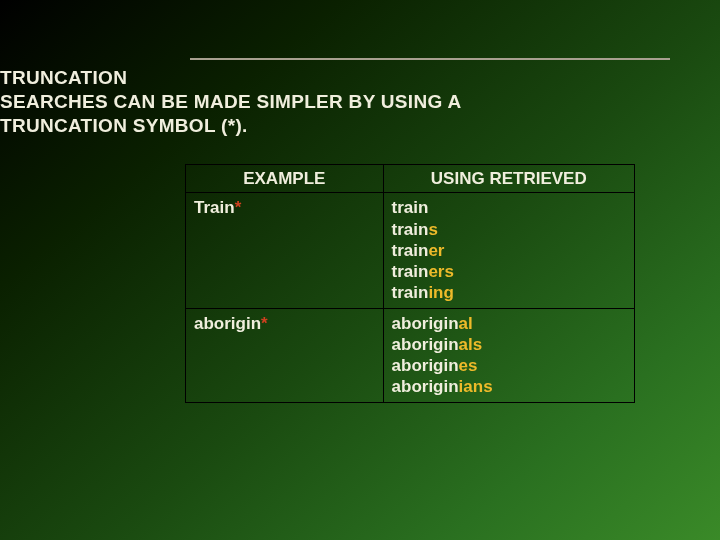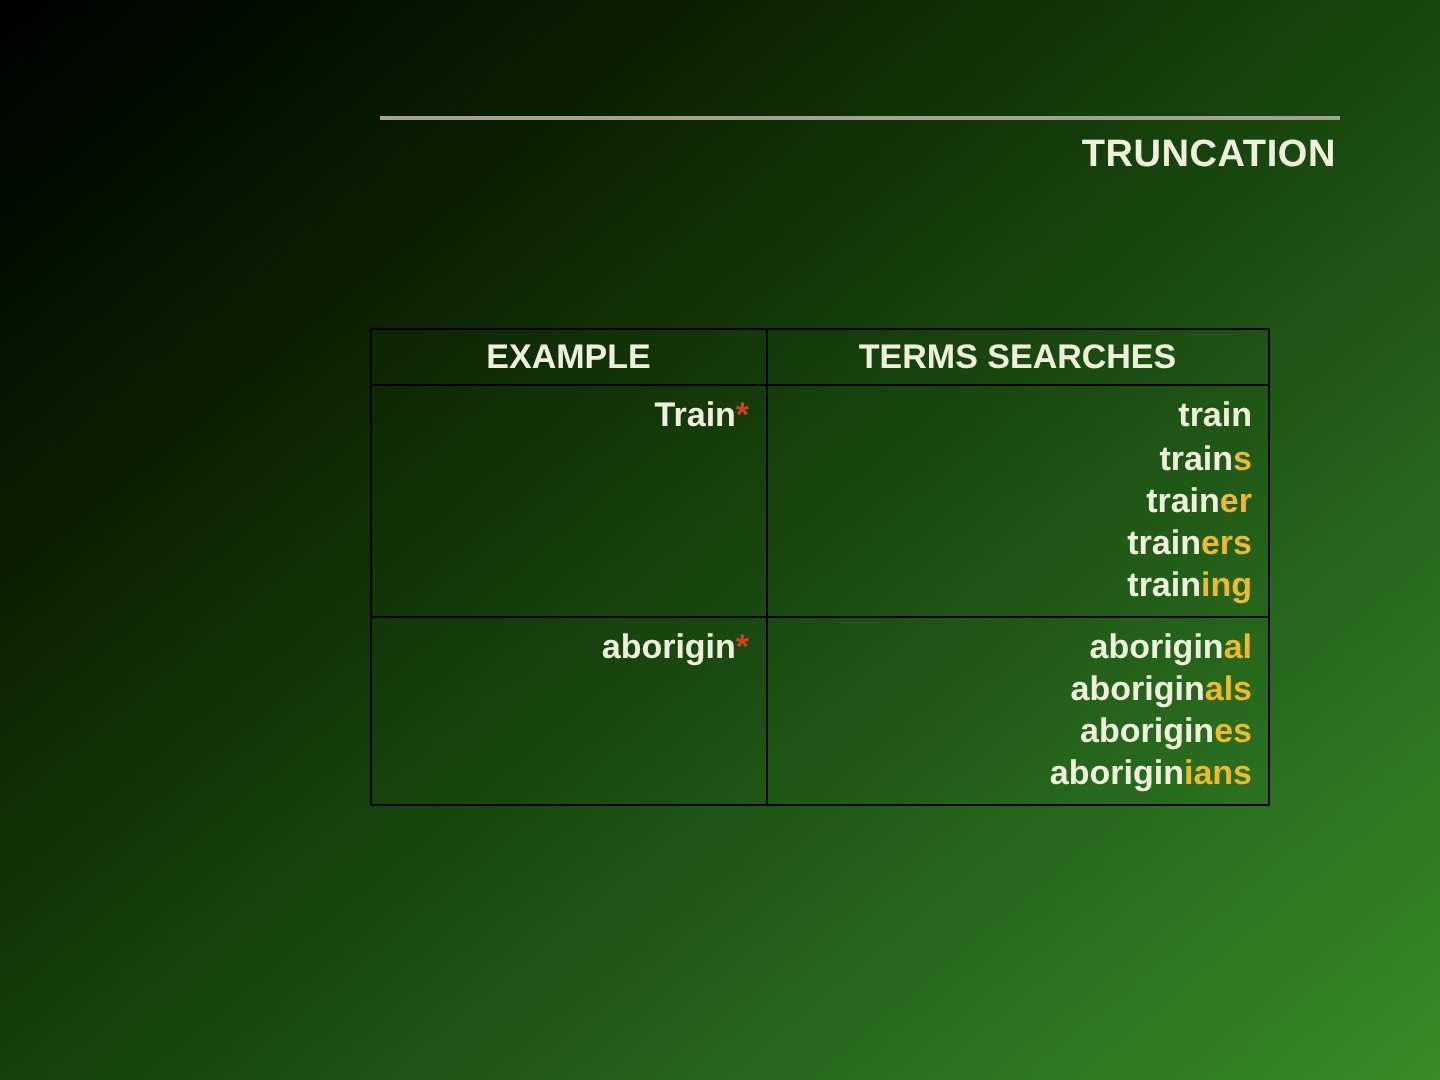--- a/index.html
+++ b/index.html
@@ -18,21 +18,21 @@
     left: 190px;
     width: 480px;
     height: 2px;
     background: #a8a090;
   }
   .title {
     position: absolute;
     top: 66px;
     left: 0;
     width: 668px;
-    text-align: right;
+    text-align: left;
     font-weight: bold;
     font-size: 19px;
     line-height: 1.25;
     color: #f0eedd;
     letter-spacing: 0.3px;
   }
   .table {
     position: absolute;
     top: 164px;
     left: 185px;
@@ -48,49 +48,49 @@
     line-height: 1.25;
   }
   .table th {
     text-align: center;
     font-weight: bold;
     color: #f0eedd;
   }
   .table td {
     font-weight: bold;
     color: #f0eedd;
-    text-align: right;
   }
   .col-example { width: 44%; }
   .col-terms { width: 56%; }
   .star { color: #d04020; }
   .stem { color: #eeba2a; }
   .term-line { display: block; }
   .body-bold { font-weight: bold; }
   .thin-row td, .thin-row th { padding-top: 3px; padding-bottom: 3px; }
 </style>
 </head>
 <body>
 
 <div class="rule"></div>
 
 <div class="title">
   <span>TRUNCATION</span><br>
-  <br>
+  <span>SEARCHES CAN BE MADE SIMPLER BY USING A</span><br>
+  <span>TRUNCATION SYMBOL (*).</span>
 </div>
 
 <table class="table">
   <colgroup>
     <col class="col-example">
     <col class="col-terms">
   </colgroup>
   <thead>
     <tr class="thin-row">
       <th>EXAMPLE</th>
-      <th>TERMS SEARCHES</th>
+      <th>USING RETRIEVED</th>
     </tr>
   </thead>
   <tbody id="tbody">
       <tr>
         <td><span class="body-bold">Train</span><span class="star body-bold">*</span></td>
         <td>
           <span class="term-line body-bold"><span>train</span></span>
           <span class="term-line body-bold"><span>train</span><span class="stem">s</span></span>
           <span class="term-line body-bold"><span>train</span><span class="stem">er</span></span>
           <span class="term-line body-bold"><span>train</span><span class="stem">ers</span></span>

